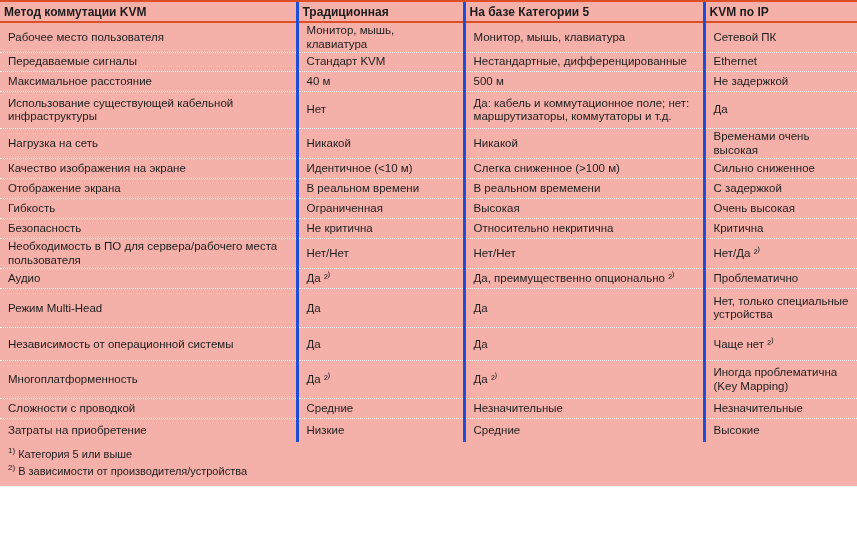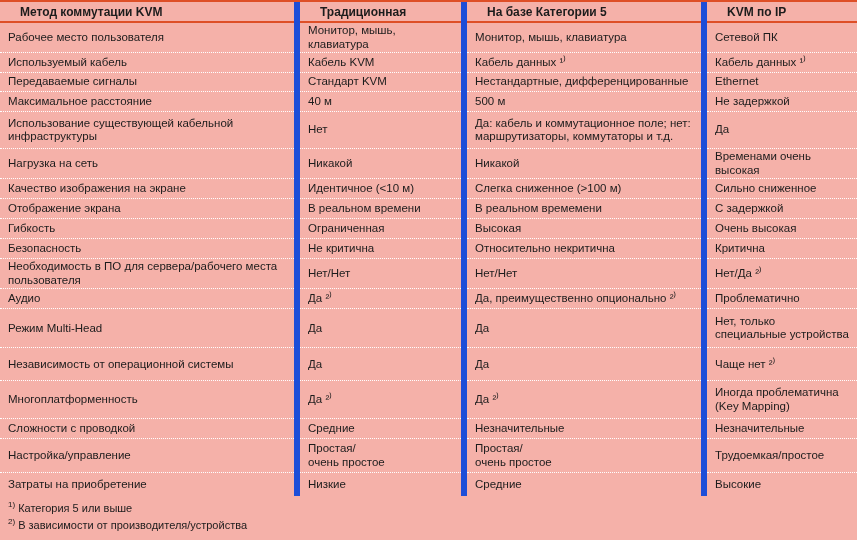--- a/index.html
+++ b/index.html
@@ -17,35 +17,35 @@
     color:#1c1c1c;
   }
   col.c1 { width:297px; }
   col.c2 { width:167px; }
   col.c3 { width:240px; }
   col.c4 { width:153px; }
   th {
     text-align:left;
     font-size:12px;
     font-weight:bold;
-    padding:3px 8px 2px 20px;
+    padding:3px 8px 2px 4px;
     height:18px;
     border-bottom:2px solid #de4f27;
     vertical-align:middle;
     white-space:nowrap;
     overflow:hidden;
   }
   td {
     font-size:11.5px;
     line-height:1.18;
     padding:1px 8px;
     vertical-align:middle;
     white-space:pre-line;
   }
-  th + th, td + td { border-left:6px solid #1d4ed8; }
+  th + th, td + td { border-left:3px solid #1d4ed8; }
   tbody tr + tr td { border-top:1px dotted #ffffff; }
   tr.h18{height:18px} tr.h19{height:19px} tr.h20{height:20px} tr.h23{height:23px}
   tr.h30{height:30px} tr.h33{height:33px} tr.h34{height:34px} tr.h37{height:37px}
   tr.h38{height:38px} tr.h39{height:39px}
   .footnotes {
     padding:3px 8px 6px 8px;
     font-size:11px;
     line-height:1.45;
     color:#1c1c1c;
   }
@@ -70,26 +70,20 @@
           <th>На базе Категории 5</th>
           <th>KVM по IP</th>
         </tr>
       </thead>
       <tbody>
         <tr class="h19">
           <td>Рабочее место пользователя</td>
           <td>Монитор, мышь, клавиатура</td>
           <td>Монитор, мышь, клавиатура</td>
           <td>Сетевой ПК</td>
-        </tr>
-        <tr class="h20">
-          <td>Используемый кабель</td>
-          <td>Кабель KVM</td>
-          <td>Кабель данных ¹⁾</td>
-          <td>Кабель данных ¹⁾</td>
         </tr>
         <tr class="h19">
           <td>Передаваемые сигналы</td>
           <td>Стандарт KVM</td>
           <td>Нестандартные, дифференцированные</td>
           <td>Ethernet</td>
         </tr>
         <tr class="h20">
           <td>Максимальное расстояние</td>
           <td>40 м</td>
@@ -161,28 +155,20 @@
           <td>Да ²⁾</td>
           <td>Да ²⁾</td>
           <td>Иногда проблематична (Key Mapping)</td>
         </tr>
         <tr class="h20">
           <td>Сложности с проводкой</td>
           <td>Средние</td>
           <td>Незначительные</td>
           <td>Незначительные</td>
         </tr>
-        <tr class="h34">
-          <td>Настройка/управление</td>
-          <td>Простая/
-очень простое</td>
-          <td>Простая/
-очень простое</td>
-          <td>Трудоемкая/простое</td>
-        </tr>
         <tr class="h23">
           <td>Затраты на приобретение</td>
           <td>Низкие</td>
           <td>Средние</td>
           <td>Высокие</td>
         </tr>
       </tbody>
     </table>
     <div class="footnotes">
       <div><span class="footnote-marker">1)</span><span>Категория 5 или выше</span></div>

